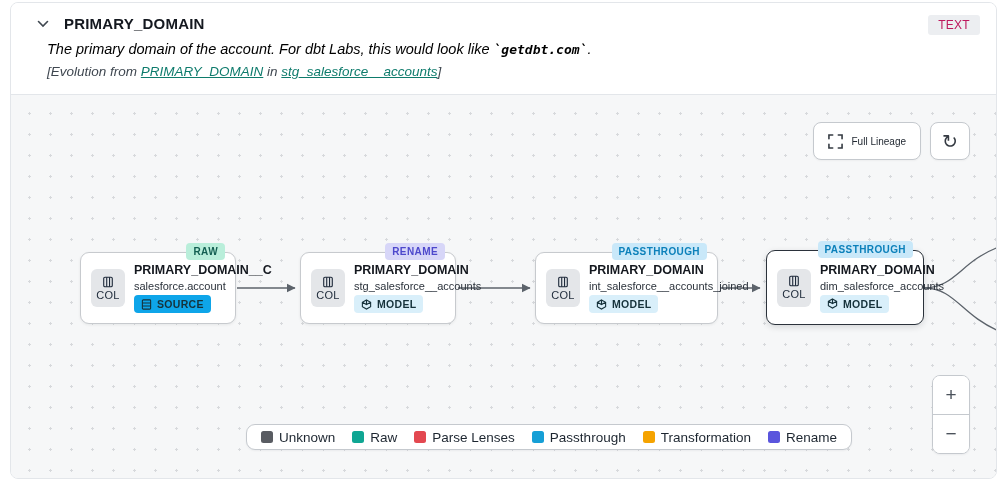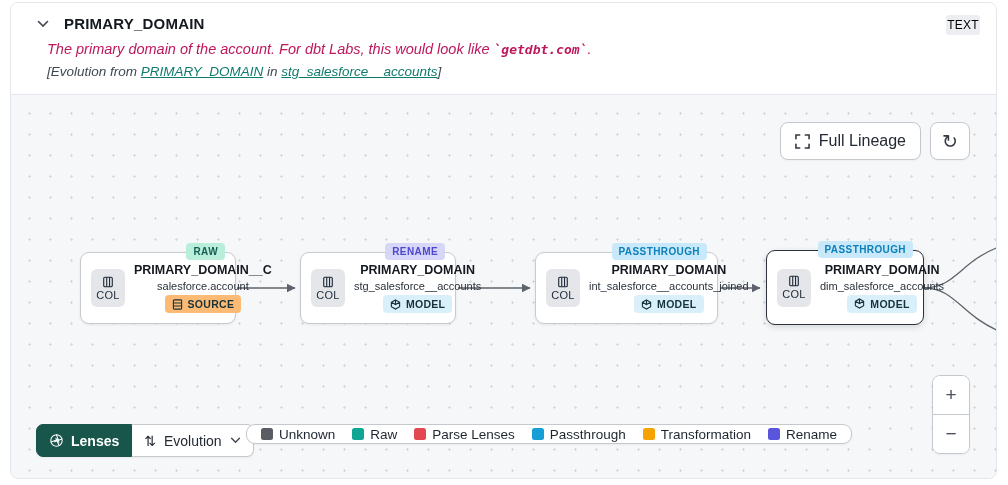--- a/index.html
+++ b/index.html
@@ -5,73 +5,73 @@
   * { margin:0; padding:0; box-sizing:border-box; }
   html,body { width:1008px; height:485px; background:#ffffff; font-family:"Liberation Sans", sans-serif; }
   .panel { position:absolute; left:10px; top:2px; width:987px; height:477px;
            border:1px solid #e3e6ea; border-radius:8px; background:#ffffff; overflow:hidden; }
 
   
   .hdr { position:relative; height:91px; padding:12px 16px 0 16px; background:#fff; }
   .hdr-row1 { display:flex; align-items:center; gap:13px; }
   .chev { width:16px; height:16px; display:flex; align-items:center; justify-content:center; cursor:pointer; margin-left:8px; }
   .hdr-title { font-size:15px; font-weight:700; color:#14181f; letter-spacing:.2px; }
-  .type-badge { position:absolute; right:16px; top:12px; background:#eceef1; color:#000000;
-                font-size:12px; padding:3px 1px; border-radius:3px; letter-spacing:.3px; }
-  .hdr-desc { margin:9px 0 0 20px; font-size:14.5px; font-style:italic; color:#be185d; }
+  .type-badge { position:absolute; right:16px; top:12px; background:#eceef1; color:#be185d;
+                font-size:12px; padding:3px 10px; border-radius:3px; letter-spacing:.3px; }
+  .hdr-desc { margin:9px 0 0 20px; font-size:14.5px; font-style:italic; color:#000000; }
   .hdr-desc .code { font-family:"DejaVu Sans Mono", monospace; font-weight:700; font-size:13px; }
   .hdr-inherit { margin:7px 0 0 20px; font-size:13.5px; font-style:italic; color:#3f4750; }
   .hdr-inherit a { color:#0e7b6c; text-decoration:underline; cursor:pointer; }
 
   
   .canvas { position:absolute; left:0; top:91px; width:985px; height:385px;
             background:#f6f7f8; border-top:1px solid #e3e6ea;
             background-image:radial-gradient(#d7d9dc 1px, transparent 1.2px);
             background-size:21px 21px; background-position:8px 8px; }
 
   .btn { display:inline-flex; align-items:center; justify-content:center; gap:9px;
          background:#fff; border:1px solid #c5c9ce; border-radius:8px; color:#232a33;
-         font-size:16px; cursor:pointer; box-shadow:0 1px 2px rgba(20,24,31,.04); }
+         font-size:10px; cursor:pointer; box-shadow:0 1px 2px rgba(20,24,31,.04); }
   .full-lineage { position:absolute; top:27px; right:75px; height:38px; padding:0 14px; }
   .refresh { position:absolute; top:27px; right:26px; width:40px; height:38px; font-size:19px; color:#343a42; }
 
   
   .edges { position:absolute; inset:0; pointer-events:none; }
 
   
   .node { position:absolute; height:72px; background:#fff; border:1px solid #c7cace; border-radius:9px;
           box-shadow:0 1px 3px rgba(20,24,31,.07); display:flex; align-items:center; cursor:pointer; }
   .node.selected { border:1.8px solid #2b323b; height:75px; box-shadow:0 2px 6px rgba(20,24,31,.15); }
   .pill { position:absolute; top:-10px; right:10px; font-size:10px; font-weight:700; letter-spacing:.4px;
           padding:3px 7px; border-radius:4px; }
   .pill.raw { background:#b9eeda; color:#145f52; }
   .pill.rename { background:#d7d6f8; color:#4d48cc; }
   .pill.pt { background:#c9e8f9; color:#0c80ba; }
   .col-box { margin-left:10px; width:34px; height:38px; background:#e4e6e9; border-radius:6px;
              display:flex; flex-direction:column; align-items:center; justify-content:center; gap:1px; flex:0 0 auto; }
   .col-box span { font-size:11px; font-weight:400; color:#1d2939; letter-spacing:.3px; }
-  .node-body { margin-left:9px; padding-right:10px; display:flex; flex-direction:column; align-items:center; gap:3px; }
+  .node-body { margin-left:9px; padding-right:10px; display:flex; flex-direction:column; align-items:flex-start; gap:3px; }
   .node-title { font-size:12.5px; font-weight:700; color:#14181f; white-space:nowrap; }
   .node-sub { font-size:11px; color:#2b323b; white-space:nowrap; }
   .kind { display:inline-flex; align-items:center; gap:5px; font-size:10.5px; font-weight:700; color:#16323b;
           padding:3px 7px; border-radius:4px; letter-spacing:.3px; }
-  .kind.source { background:#fdba74; }
+  .kind.source { background:#0ea5e9; }
   .kind.model { background:#d9effa; }
 
   
   .lens-group { position:absolute; left:25px; top:329px; height:33px; display:flex; border-radius:7px;
                 box-shadow:0 1px 2px rgba(20,24,31,.05); }
   .lenses-btn { display:flex; align-items:center; gap:7px; background:#18564c; color:#fff;
                 border:1px solid #18564c; border-radius:7px 0 0 7px; padding:0 12px; font-size:14px; font-weight:600; cursor:pointer; }
   .lens-select { display:flex; align-items:center; gap:8px; background:#fff; border:1px solid #c5c9ce; border-left:none;
                  border-radius:0 7px 7px 0; padding:0 12px; font-size:14px; color:#232a33; cursor:pointer; }
   .lens-select .glyph { font-size:14px; color:#232a33; }
 
   
-  .legend { position:absolute; left:235px; top:329px; height:20px; display:flex; align-items:center; gap:17px;
+  .legend { position:absolute; left:235px; top:329px; height:26px; display:flex; align-items:center; gap:17px;
             background:#fff; border:1px solid #c5c9ce; border-radius:9px; padding:0 14px;
             box-shadow:0 1px 2px rgba(20,24,31,.05); }
   .leg-item { display:flex; align-items:center; gap:6px; font-size:13.5px; color:#1d2630; }
   .swatch { width:12px; height:12px; border-radius:2.5px; display:inline-block; }
 
   
   .zoomctl { position:absolute; right:26px; bottom:25px; width:38px; background:#fff;
              border:1px solid #c5c9ce; border-radius:8px; overflow:hidden;
              box-shadow:0 1px 2px rgba(20,24,31,.05); }
   .zoomctl button { display:block; width:100%; height:38px; background:#fff; border:none; font-size:19px;
@@ -206,39 +206,20 @@
         <div class="node-sub">dim_salesforce_accounts</div>
         <span class="kind model">
           <svg width="11" height="11" viewBox="0 0 12 12" fill="none" stroke="#16323b" stroke-width="1.2">
               <path d="M6 1 L10.5 3.5 V8.5 L6 11 L1.5 8.5 V3.5 Z M6 1 V6 M1.5 3.5 L6 6 L10.5 3.5"></path>
             </svg>
           <span>MODEL</span>
         </span>
       </div>
     </div>
 
-    <div class="lens-group">
-      <button class="lenses-btn">
-        <svg width="15" height="15" viewBox="0 0 20 20" fill="none" stroke="#ffffff" stroke-width="1.4" stroke-linecap="round">
-          <circle cx="10" cy="10" r="7.6"></circle>
-          <path d="M10 2.4 L13.2 12.4"></path>
-            <path d="M17.2 8 L7.4 11.6"></path>
-            <path d="M13.4 16.6 L9.2 7"></path>
-            <path d="M2.8 12 L12.6 8.4"></path>
-        </svg>
-        <span>Lenses</span>
-      </button>
-      <button class="lens-select">
-        <span class="glyph">⇅</span>
-        <span>Evolution</span>
-        <svg width="11" height="7" viewBox="0 0 12 8" fill="none" stroke="#3f4750" stroke-width="1.6" stroke-linecap="round">
-            <path d="M1.5 1.5 L6 6 L10.5 1.5"></path>
-          </svg>
-      </button>
-    </div>
 
     <div class="legend">
       <span class="leg-item">
           <span class="swatch" style="background-color: rgb(89, 92, 98);"></span>
           <span>Unknown</span>
         </span>
       <span class="leg-item">
           <span class="swatch" style="background-color: rgb(15, 166, 147);"></span>
           <span>Raw</span>
         </span>

